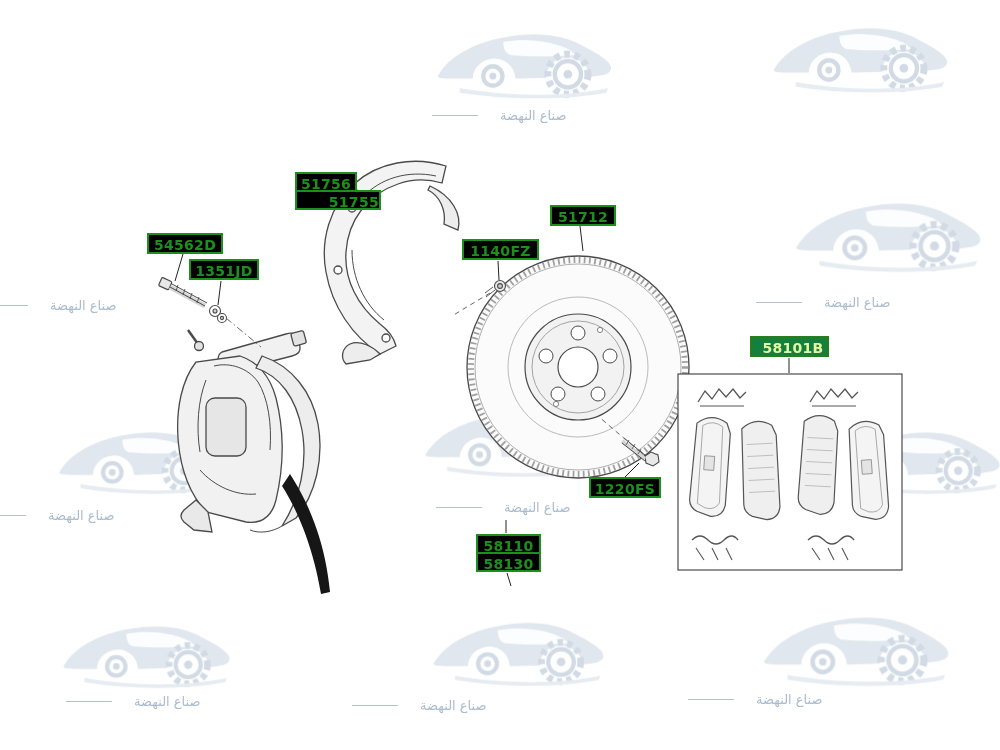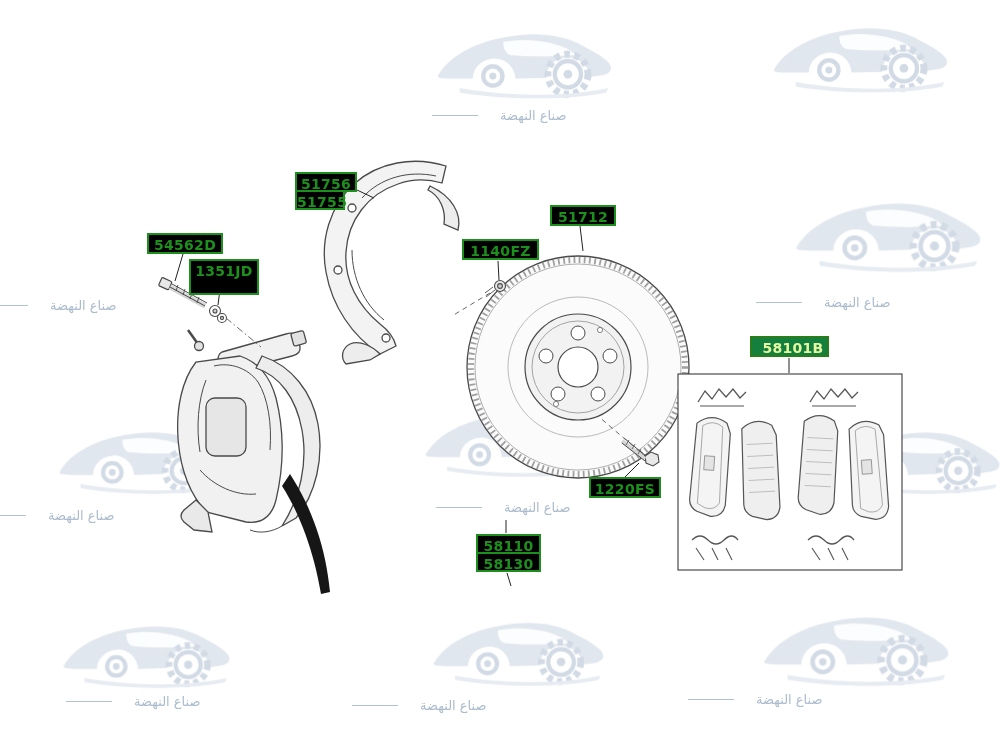--- a/index.html
+++ b/index.html
@@ -205,23 +205,23 @@
   <div class="wm-text" style="left:352px;top:698px;">
       <span class="wm-line"></span>
       <span>صناع النهضة</span>
     </div>
   <div class="wm-text" style="left:688px;top:692px;">
       <span class="wm-line"></span>
       <span>صناع النهضة</span>
     </div>
 
   <div class="part-label" style="left:295px;top:172px;width:62px;height:20px;">51756</div>
-  <div class="part-label" style="left:295px;top:190px;width:50px;height:20px;">51755</div>
+  <div class="part-label" style="left:295px;top:190px;width:86px;height:20px;text-align:right;">51755</div>
   <div class="part-label" style="left:147px;top:233px;width:76px;height:21px;">54562D</div>
-  <div class="part-label" style="left:189px;top:259px;width:70px;height:36px;">1351JD</div>
+  <div class="part-label" style="left:189px;top:259px;width:70px;height:21px;">1351JD</div>
   <div class="part-label" style="left:462px;top:239px;width:77px;height:21px;">1140FZ</div>
   <div class="part-label" style="left:550px;top:205px;width:66px;height:21px;">51712</div>
   <div class="part-label highlight" style="left:750px;top:336px;width:79px;height:21px;">58101B</div>
   <div class="part-label" style="left:589px;top:477px;width:72px;height:21px;">1220FS</div>
   <div class="part-label" style="left:476px;top:534px;width:65px;height:20px;">58110</div>
   <div class="part-label" style="left:476px;top:552px;width:65px;height:20px;">58130</div>
 
 </div>
 
 </body></html>

